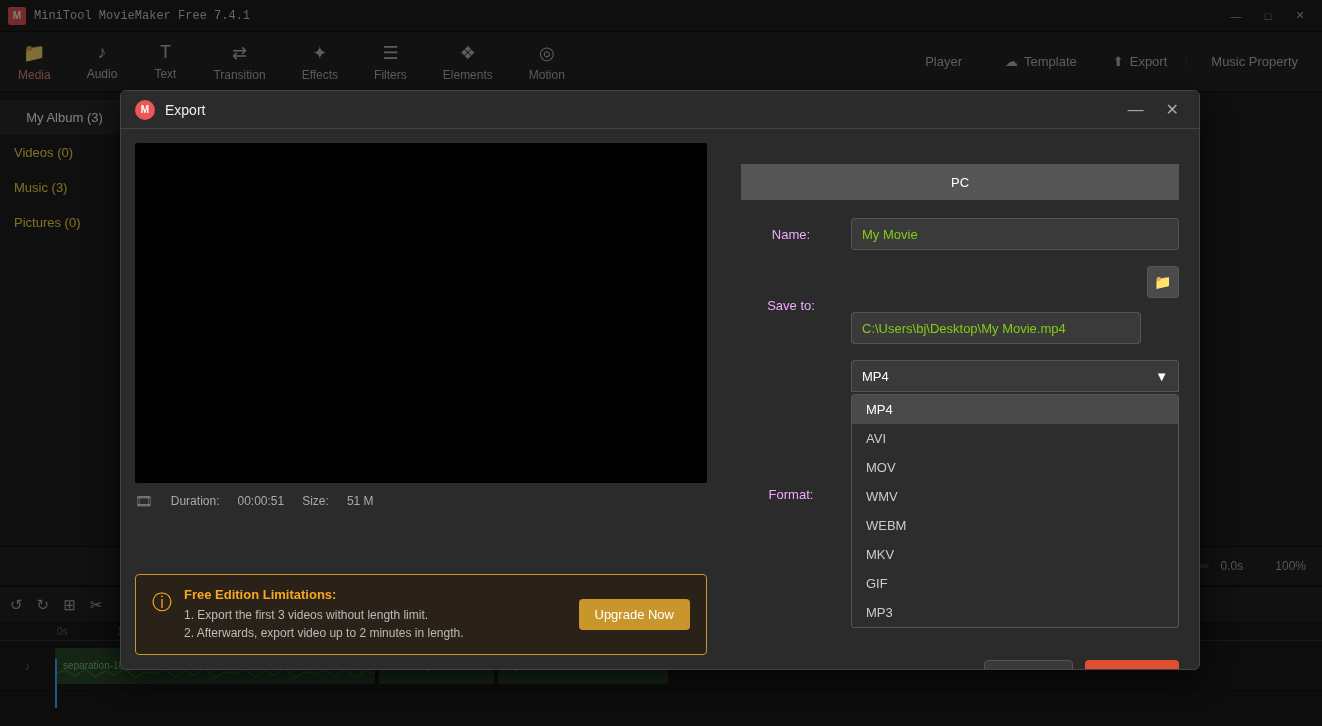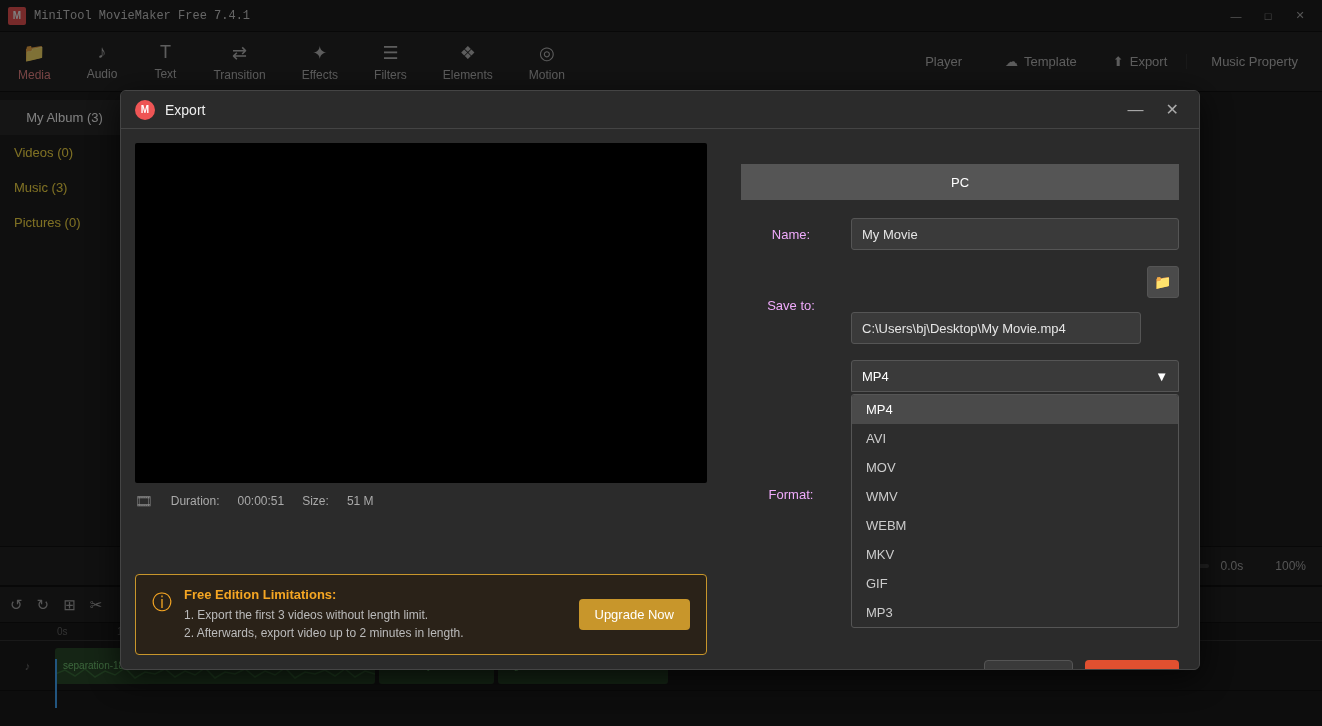--- a/index.html
+++ b/index.html
@@ -357,21 +357,21 @@
       color: #f0abfc;
       font-size: 13px;
       text-align: center;
     }
     .form-input {
       flex:1;
       height: 32px;
       background: #3a3a3a;
       border: 1px solid #555;
       border-radius: 3px;
-      color: #e5e5e5;
+      color: #84cc16;
       font-size: 13px;
       padding: 0 10px;
       outline: none;
     }
     .form-input-wrap {
       flex:1;
       display:flex;
       gap: 6px;
     }
     .form-browse-btn {

